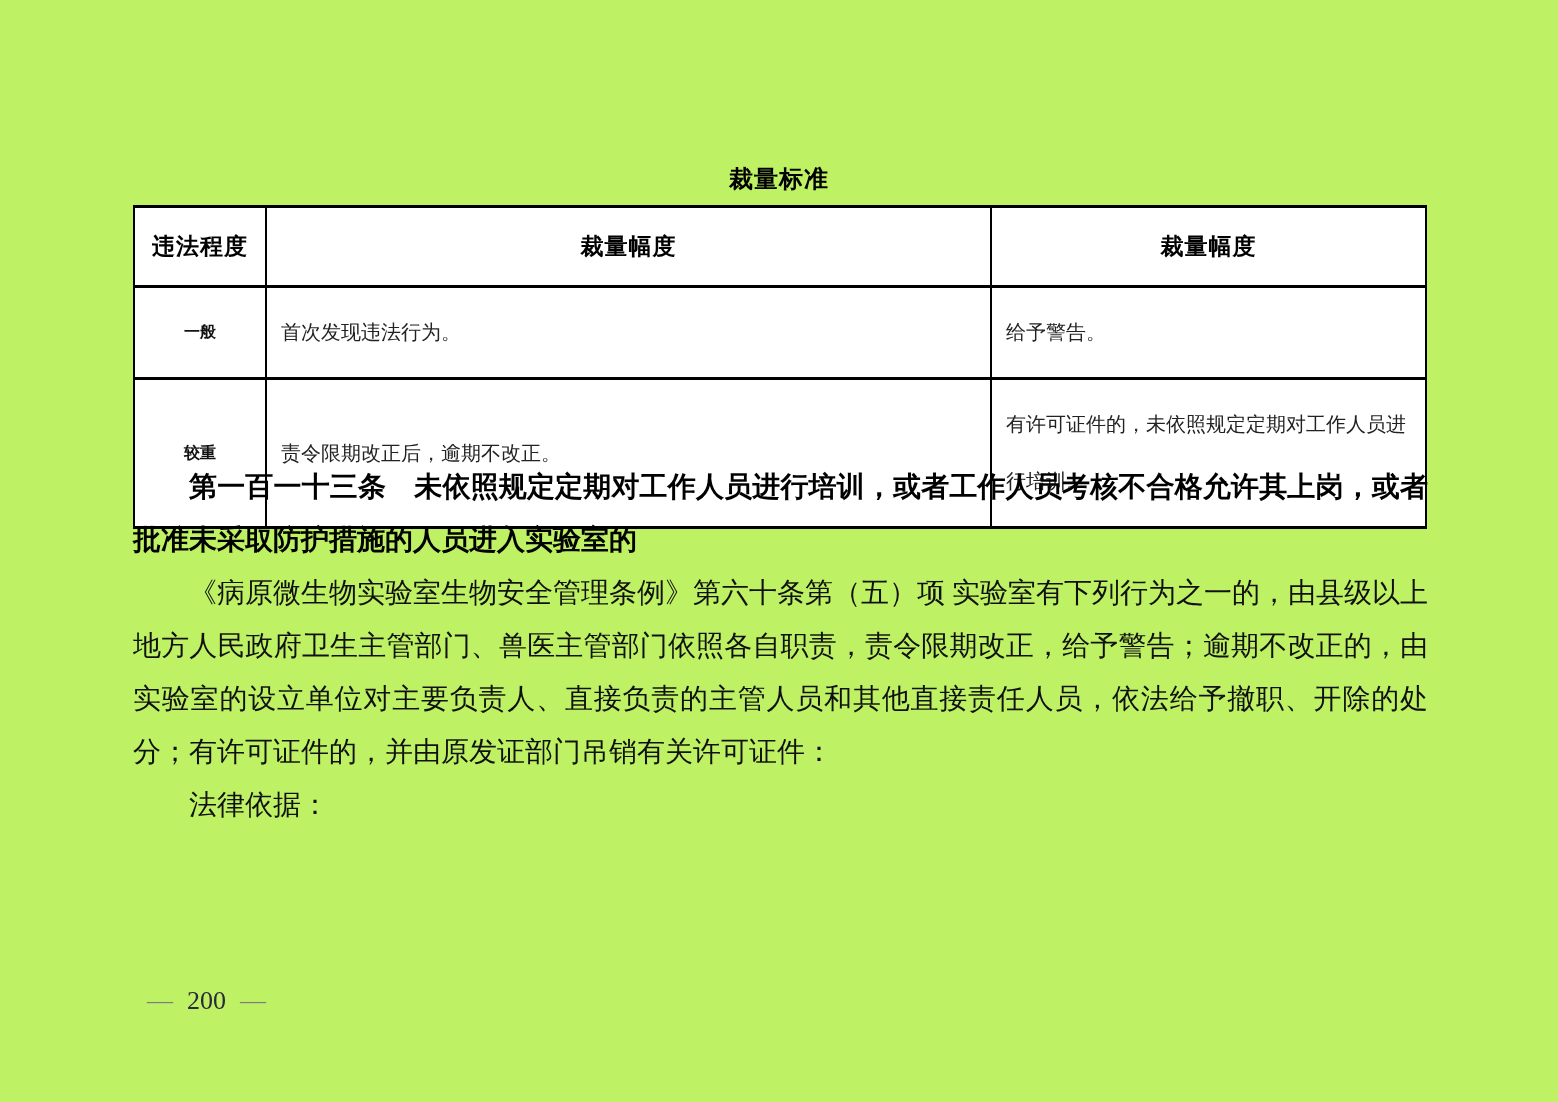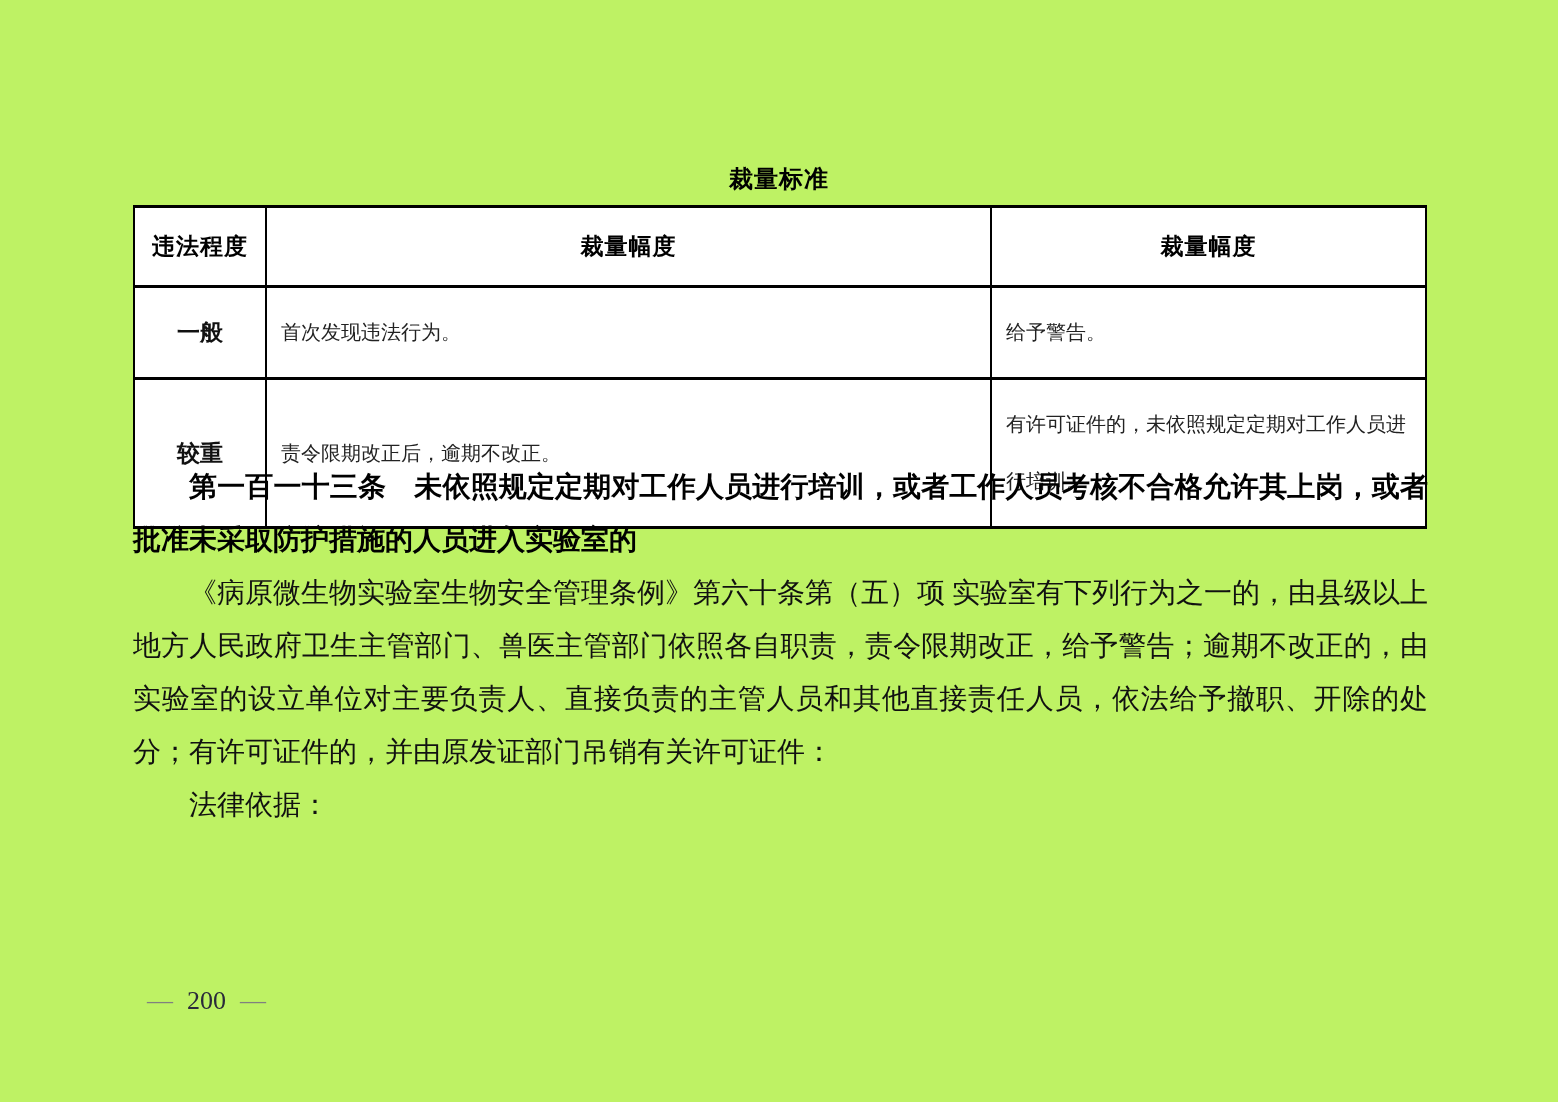--- a/index.html
+++ b/index.html
@@ -53,21 +53,21 @@
     color: #000000;
     text-align: center;
     letter-spacing: 1px;
   }
   table.ruling-table tr.r1 td { height: 67px; }
   table.ruling-table tr.r2 td { height: 79px; }
   td.degree {
     text-align: center;
     font-family: "Liberation Serif", serif;
     font-weight: bold;
-    font-size: 23px;
+    font-size: 16px;
     color: #111111;
   }
   td.celltext {
     font-family: "Liberation Serif", serif;
     font-size: 20px;
     color: #222222;
     text-align: left;
     padding: 16px 14px;
     line-height: 57px;
   }

